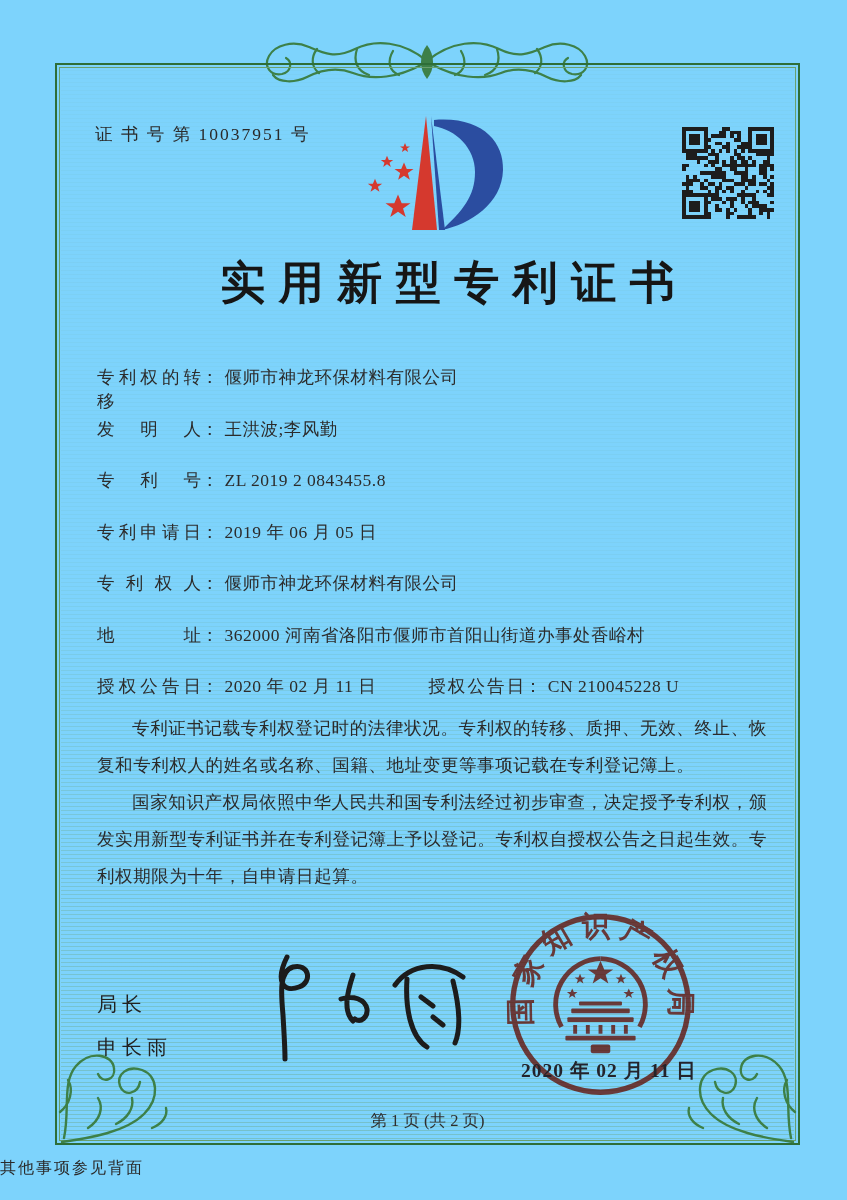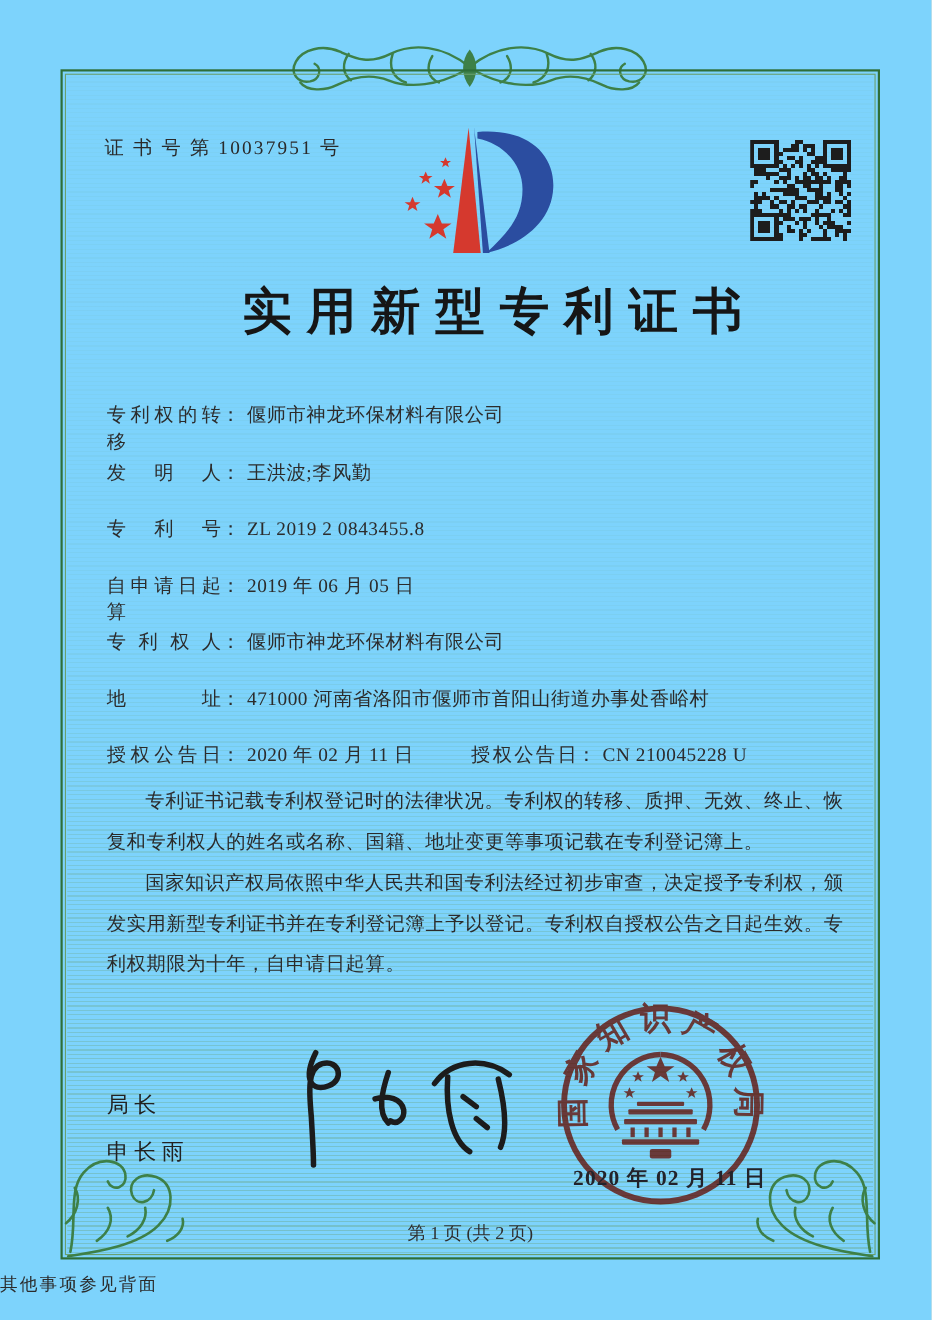--- a/index.html
+++ b/index.html
@@ -460,33 +460,33 @@
         <span class="f-label">发明人</span>
           <span class="f-colon">：</span>
         <span class="f-val">王洪波;李风勤</span>
       </div>
       <div class="f-row">
         <span class="f-label">专利号</span>
           <span class="f-colon">：</span>
         <span class="f-val">ZL 2019 2 0843455.8</span>
       </div>
       <div class="f-row">
-        <span class="f-label">自申请日起算</span>
+        <span class="f-label">专利申请日</span>
           <span class="f-colon">：</span>
         <span class="f-val">2019 年 06 月 05 日</span>
       </div>
       <div class="f-row">
         <span class="f-label">专利权人</span>
           <span class="f-colon">：</span>
         <span class="f-val">偃师市神龙环保材料有限公司</span>
       </div>
       <div class="f-row">
         <span class="f-label">地址</span>
           <span class="f-colon">：</span>
-        <span class="f-val">471000 河南省洛阳市偃师市首阳山街道办事处香峪村</span>
+        <span class="f-val">362000 河南省洛阳市偃师市首阳山街道办事处香峪村</span>
       </div>
       <div class="f-row">
         <span class="f-label">授权公告日</span>
           <span class="f-colon">：</span>
         <span class="f-val">2020 年 02 月 11 日</span>
         <span class="f-cell2"><span class="f-label2">授权公告日</span><span class="f-colon">：</span><span class="f-val">CN 210045228 U</span></span>
       </div>
     </div>
 
     <div class="paras">

